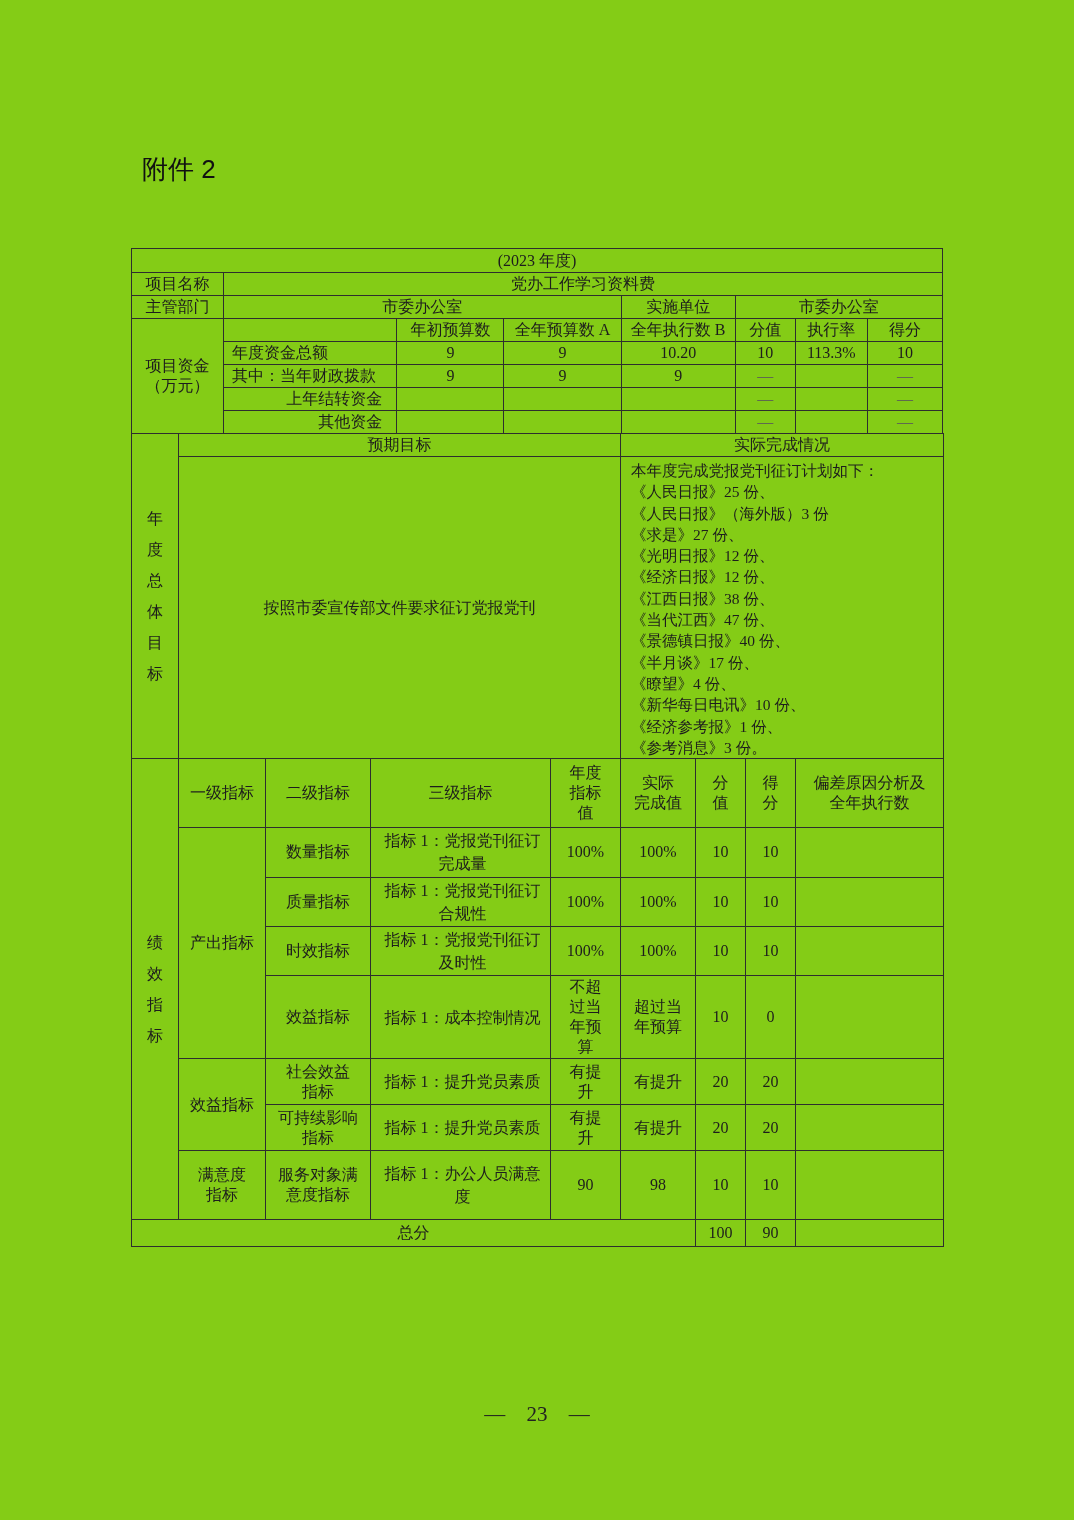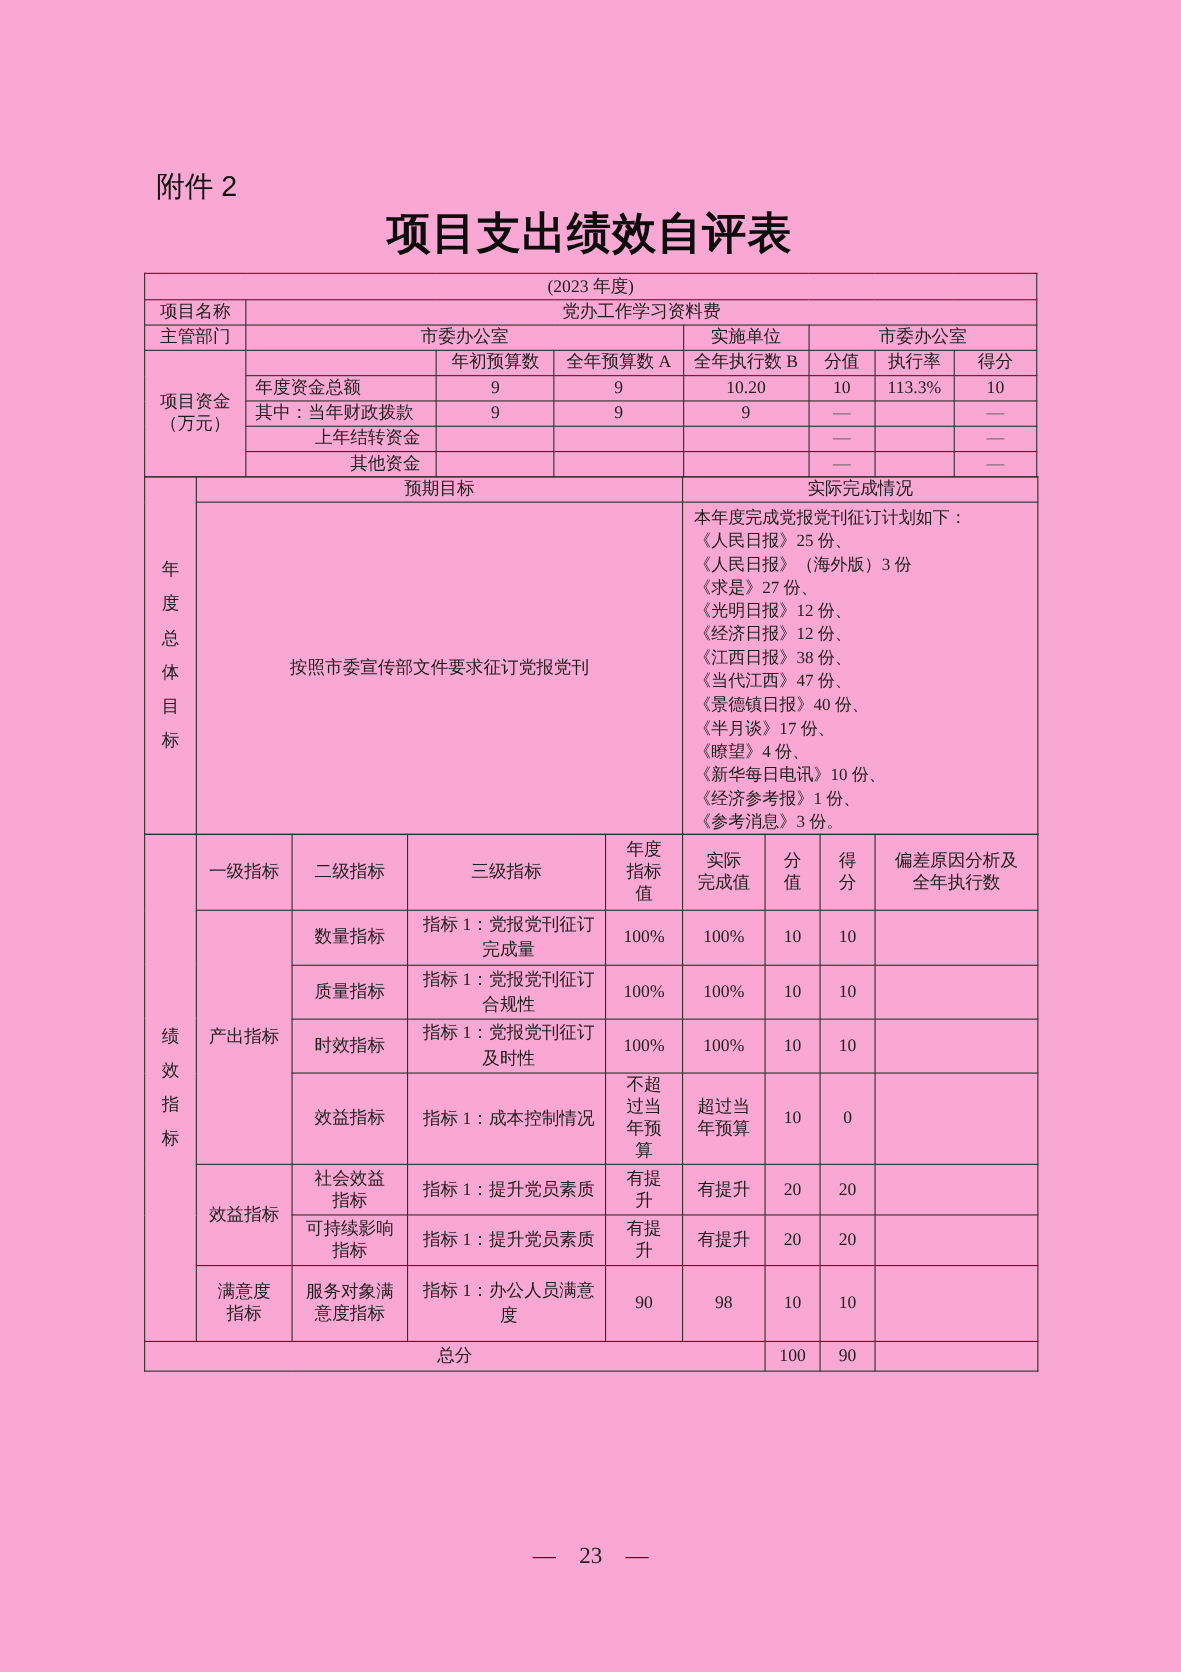--- a/index.html
+++ b/index.html
@@ -1,21 +1,21 @@
 <!DOCTYPE html>
 <html><head>
 <meta charset="utf-8">
 <style>
   * { box-sizing: border-box; margin: 0; padding: 0; }
   html, body { background: #ffffff; }
   .page {
     position: relative;
     width: 1074px;
     height: 1520px;
-    background: #f9a8d4;
+    background: #84cc16;
     font-family: "Liberation Serif", "DejaVu Serif", serif;
     color: #1d1d1d;
     overflow: hidden;
   }
   .attachment {
     position: absolute;
     left: 142px;
     top: 152px;
     font-size: 26px;
     font-family: "Liberation Sans", "DejaVu Sans", sans-serif;
@@ -93,21 +93,20 @@
     word-spacing: 16px;
     color: #222222;
   }
 </style>
 </head>
 <body>
 
 <div class="page">
 
   <div class="attachment">附件 2</div>
-  <div class="doc-title">项目支出绩效自评表</div>
 
   <div class="doc-table">
 
     <table class="t1">
       <colgroup>
         <col style="width:92px">
           <col style="width:173px">
           <col style="width:107px">
           <col style="width:117px">
         <col style="width:114px">

